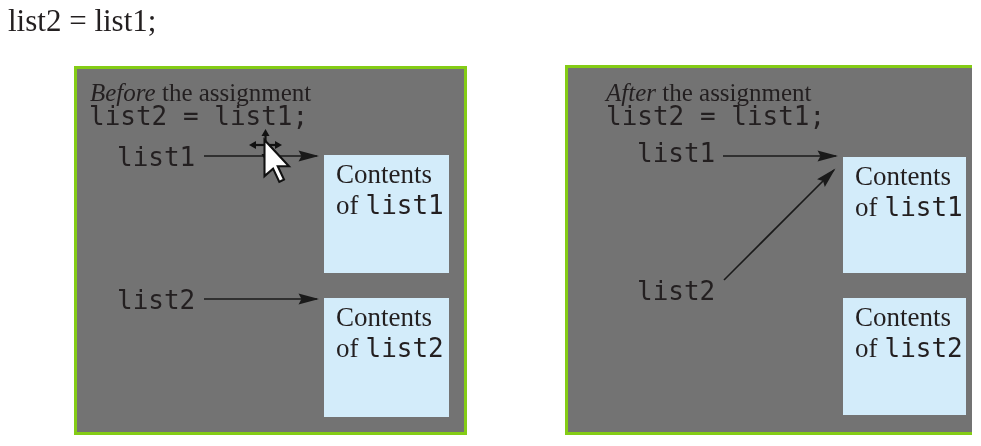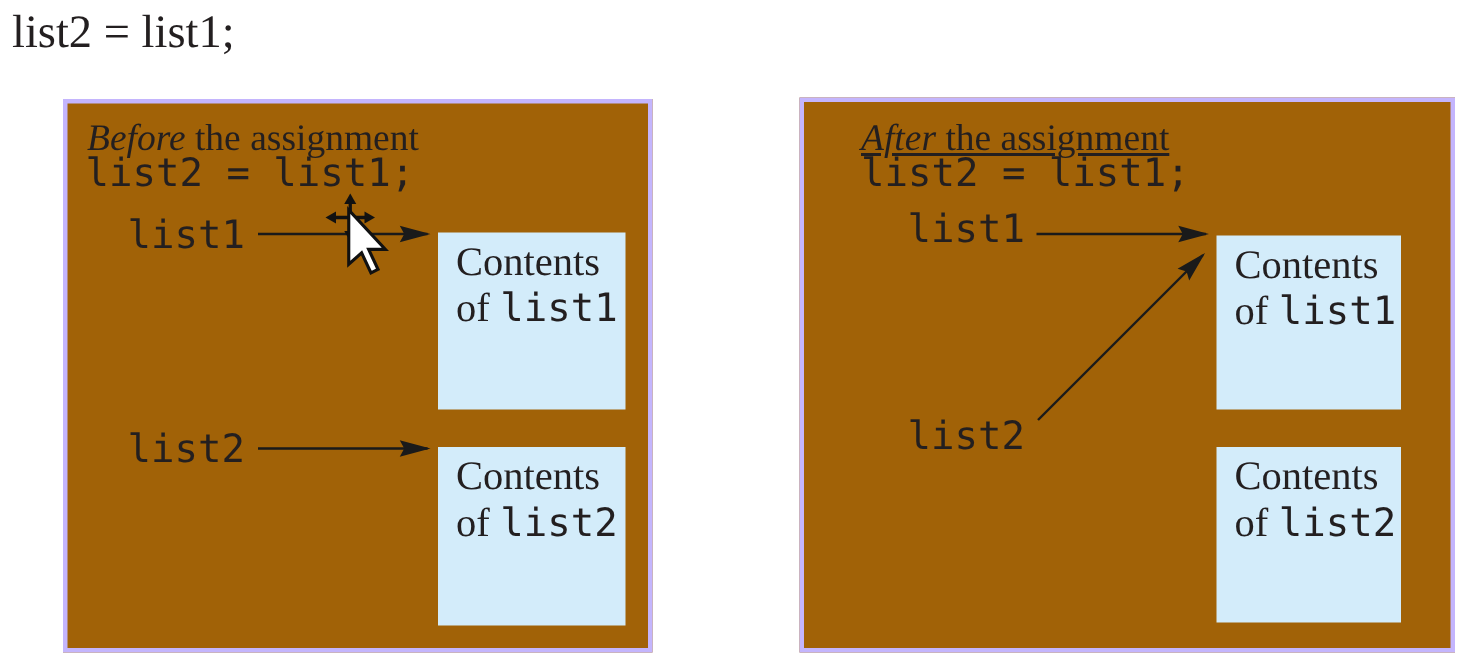--- a/index.html
+++ b/index.html
@@ -15,34 +15,35 @@
   .header-code {
     position: absolute;
     left: 8px;
     top: 4px;
     font-size: 31px;
     line-height: 1.1;
     font-family: "Liberation Serif", serif;
   }
   .panel {
     position: absolute;
-    border: 3px solid #c4b5fd;
-    background: #a16207;
+    border: 3px solid #84cc16;
+    background: #737373;
+    margin-left: 32px;
   }
   .panel-before { left: 42px; top: 66px; width: 387px; height: 363px; }
   .panel-after  { left: 533px; top: 65px; width: 431px; height: 364px; }
   .panel-title {
     position: absolute;
     font-size: 25px;
     line-height: 1;
     white-space: pre;
   }
   .panel-title em { font-style: italic; }
   .panel-before .panel-title { left: 13px; top: 11px; }
-  .panel-after  .panel-title { left: 38px; top: 12px; text-decoration: underline; }
+  .panel-after  .panel-title { left: 38px; top: 12px; }
   .mono { font-family: "DejaVu Sans Mono", monospace; }
   .panel-codeline {
     position: absolute;
     font-family: "DejaVu Sans Mono", monospace;
     font-size: 26px;
     line-height: 1;
     white-space: pre;
   }
   .panel-before .panel-codeline { left: 12px; top: 34px; }
   .panel-after  .panel-codeline { left: 38px; top: 35px; }

